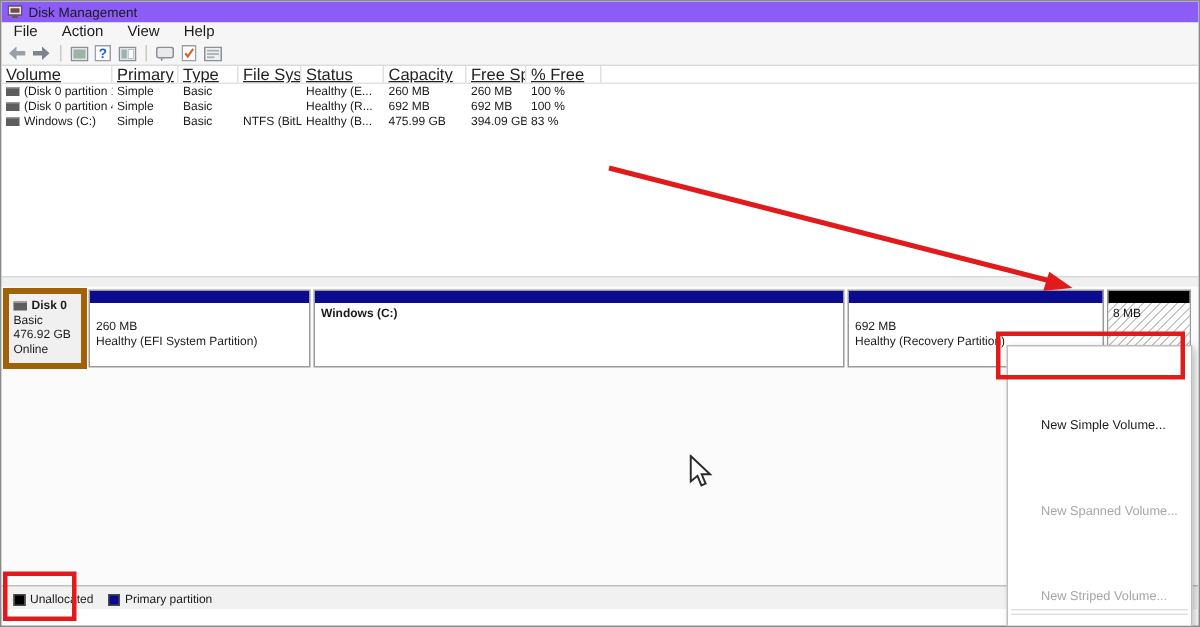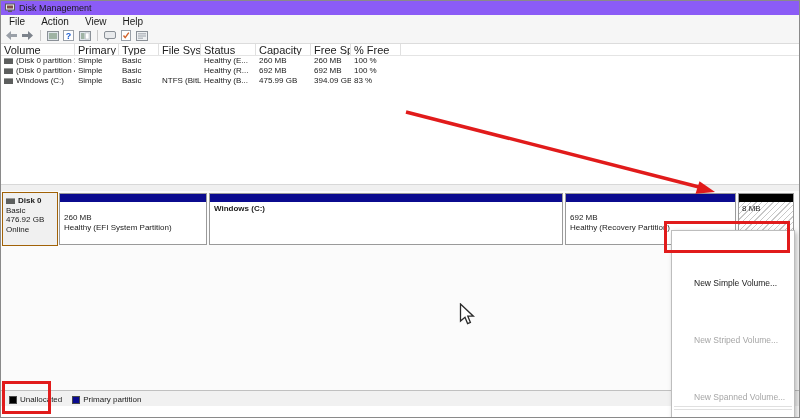--- a/index.html
+++ b/index.html
@@ -31,21 +31,21 @@
   .col-fs{width:42px;} .col-status{width:55px;} .col-capacity{width:55px;}
   .col-free{width:40px;} .col-pct{width:50px;} .col-rest{flex:1;border-right:none !important;}
   .volicon{display:inline-block;width:9px;height:5px;background:#5d5f5e;border-top:1px solid #9a9c9b;
     margin-right:3px;flex:0 0 auto;}
   
   .splitter{position:absolute;left:0;top:183px;width:100%;height:7px;background:#f0f0f0;
     border-top:1px solid #d8d8d8;}
   .graphical{position:absolute;left:0;top:190px;width:100%;height:199px;background:#fbfbfb;}
   
   .disklabel{position:absolute;left:1px;top:191px;width:56px;height:54px;background:#f0f0f0;
-    border:1px solid #a16207;box-sizing:border-box;font-size:8px;line-height:9.5px;padding:3px 0 0 3px;}
+    border:4px solid #a16207;box-sizing:border-box;font-size:8px;line-height:9.5px;padding:3px 0 0 3px;}
   .disklabel .dl-name{font-weight:bold;display:flex;align-items:center;}
   .diskicon{display:inline-block;width:9px;height:5px;background:#5d5f5e;border-top:1px solid #9a9c9b;
     margin-right:3px;}
   
   .part{position:absolute;top:192px;height:52px;background:#ffffff;border:1px solid #9a9a9a;
     box-sizing:border-box;font-size:8px;line-height:9.5px;}
   .band{height:8px;background:#0b0b8f;}
   .band.black{background:#000000;}
   .pbody{padding:2px 0 0 4px;overflow:hidden;white-space:nowrap;}
   .pbody.shift{padding-top:11px;}
@@ -252,22 +252,22 @@
       <span>Unallocated</span>
     </div>
     <div class="lg-item">
       <span class="lg-sw navy"></span>
       <span>Primary partition</span>
     </div>
   </div>
 
   <div class="ctxmenu">
     <div class="ctx-item">New Simple Volume...</div>
+    <div class="ctx-item disabled">New Spanned Volume...</div>
     <div class="ctx-item disabled">New Striped Volume...</div>
-    <div class="ctx-item disabled">New Spanned Volume...</div>
     <div class="ctx-sep"></div>
     <div class="ctx-sep"></div>
     <div class="ctx-item">Help</div>
   </div>
 
   <div class="redbox" style="left:663px;top:220px;width:126px;height:32px;"></div>
   <div class="redbox" style="left:1px;top:380px;width:49px;height:33px;"></div>
 
   <svg class="annot-svg">
     <line x1="405" y1="111" x2="698" y2="186" stroke="#e11b1b" stroke-width="3.4"></line>

